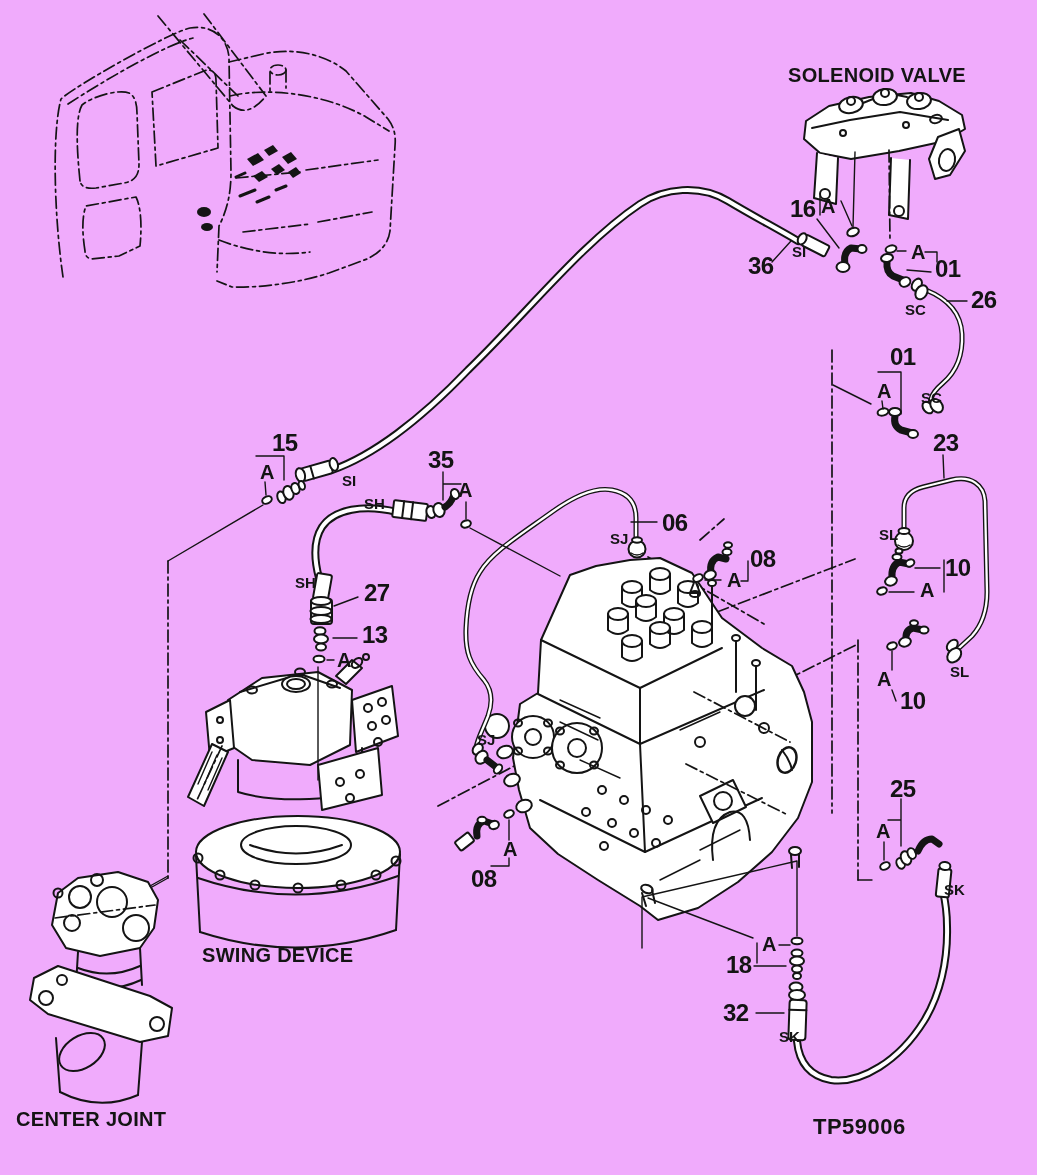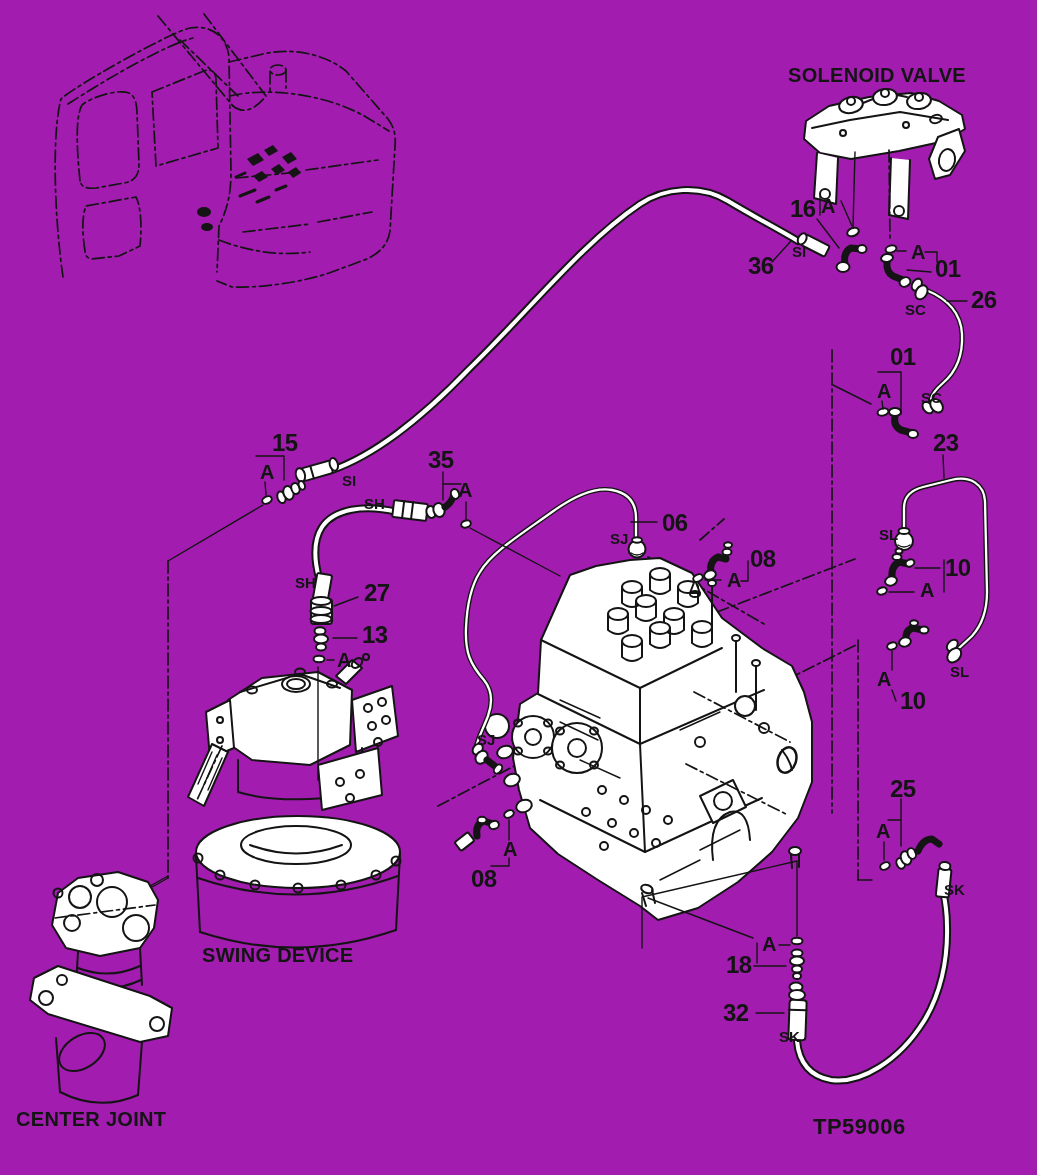--- a/index.html
+++ b/index.html
@@ -1,16 +1,16 @@
 <!DOCTYPE html>
 <html><head>
 <meta charset="utf-8">
 <style>
   html,body{margin:0;padding:0;background:#ffffff;}
-  .stage{position:relative;width:1037px;height:1175px;background:#a21caf;overflow:hidden;
+  .stage{position:relative;width:1037px;height:1175px;background:#f0abfc;overflow:hidden;
          font-family:"Liberation Sans","DejaVu Sans",sans-serif;}
   .stage svg{position:absolute;left:0;top:0;}
   text{fill:#141414;font-family:"Liberation Sans","DejaVu Sans",sans-serif;font-weight:bold;}
   .t-num{font-size:24px;letter-spacing:-0.5px;}
   .t-ref{font-size:20px;}
   .t-port{font-size:15px;}
   .t-title{font-size:20px;letter-spacing:0.3px;}
   .t-tp{font-size:22px;letter-spacing:0.5px;}
   .s{stroke:#141414;fill:none;stroke-width:2;stroke-linecap:round;stroke-linejoin:round;}
   .thin{stroke-width:1.4;}

